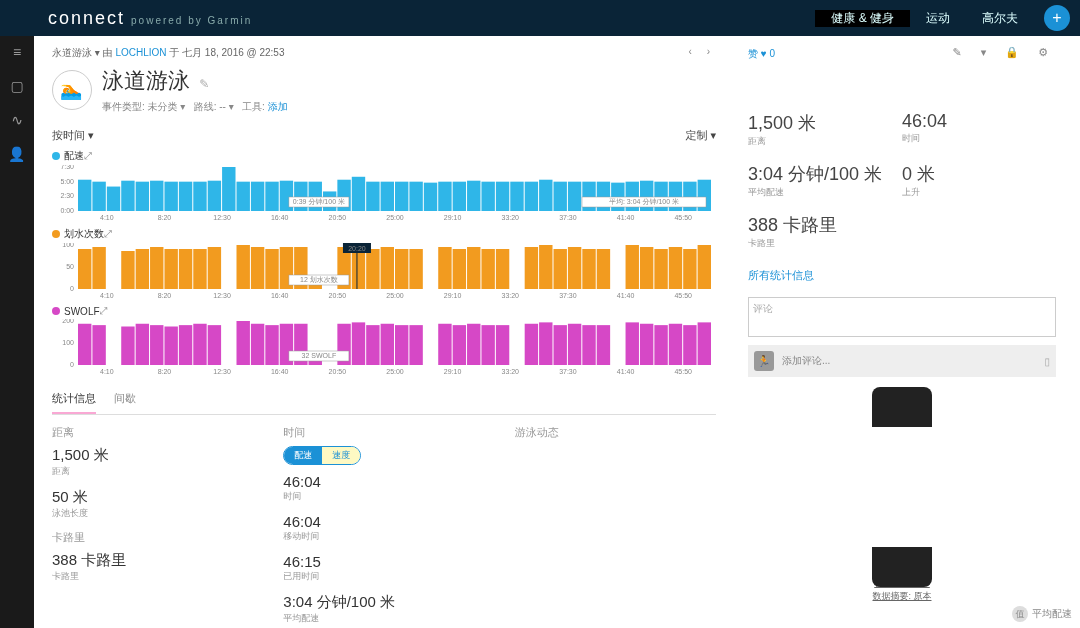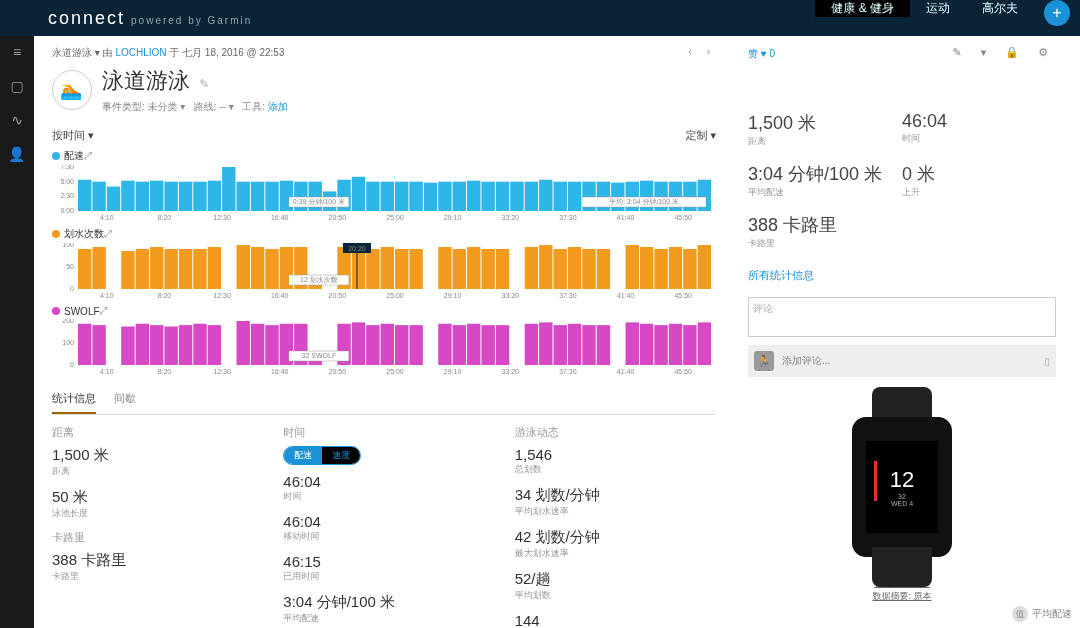--- a/index.html
+++ b/index.html
@@ -1,20 +1,20 @@
 <!DOCTYPE html>
 <html><head>
 <meta charset="utf-8">
 <style>
 * { margin:0; padding:0; box-sizing:border-box; font-family:"Segoe UI",Arial,sans-serif; }
 body { background:#fff; color:#333; font-size:12px; width:1080px; height:628px; overflow:hidden; }
 .topbar { height:36px; background:#0a2437; display:flex; align-items:center; color:#fff; }
 .logo { font-weight:300; font-size:18px; padding:0 14px 0 48px; letter-spacing:2px; }
 .logo-sub { font-size:10px; color:#8aa; margin-left:6px; }
-.topnav { margin-left:auto; display:flex; height:100%; align-items:flex-start;border-radius:15px; }
+.topnav { margin-left:auto; display:flex; height:100%; align-items:center;border-radius:15px; }
 .topnav-item { padding:0 16px; display:flex; align-items:center; font-size:12px; color:#dff; cursor:pointer; }
 .topnav-item.active { background:#000; }
 .add-btn { width:26px; height:26px; border-radius:50%; background:#1b91d6; color:#fff; display:flex; align-items:center; justify-content:center; margin:0 10px; font-size:16px; cursor:pointer; }
 .sidebar { position:absolute; top:36px; left:0; width:34px; height:592px; background:#1a1a1a; display:flex; flex-direction:column; align-items:center; padding-top:8px; gap:18px; }
 .sidebar-icon { color:#999; font-size:14px; cursor:pointer; }
 .main { position:absolute; top:36px; left:34px; width:700px; height:592px; padding:10px 18px; overflow:hidden; }
 .right { position:absolute; top:36px; left:734px; width:336px; height:592px; padding:10px 14px; }
 .breadcrumb { font-size:10px; color:#666; }
 .breadcrumb a { color:#1b91d6; text-decoration:none; }
 .bc-arrows { float:right; color:#888; letter-spacing:6px; }
@@ -25,31 +25,31 @@
 .meta { font-size:10px; color:#888; margin-top:4px; margin-left:50px; }
 .meta a { color:#1b91d6; }
 .chart-controls { display:flex; justify-content:space-between; margin-top:14px; font-size:11px; color:#444; }
 .chart-block { margin-top:6px; }
 .chart-label { font-size:10px; display:flex; align-items:center; margin-bottom:2px; }
 .dot { width:8px; height:8px; border-radius:50%; margin-right:4px; }
 .chart-expand { float:right; color:#888; font-size:10px; }
 svg.chart { display:block; }
 .tabs { border-bottom:1px solid #ddd; margin-top:10px; display:flex; gap:18px; font-size:11px; }
 .tab { padding:6px 0; color:#888; cursor:pointer; }
-.tab.active { color:#333; border-bottom:2px solid #a16207; }
+.tab.active { color:#333; border-bottom:2px solid #f9a8d4; }
 .stats-grid { display:flex; gap:30px; margin-top:10px; }
 .stats-col { flex:1; }
 .stats-col h4 { font-size:11px; color:#999; font-weight:normal; margin-bottom:6px; }
 .stat { margin-bottom:10px; }
 .stat-val { font-size:15px; color:#333; }
 .stat-lbl { font-size:9px; color:#999; }
 .seg-toggle { display:inline-flex; border-radius:10px; overflow:hidden; border:1px solid #1b91d6; font-size:9px; margin-bottom:8px; }
 .seg-toggle span { padding:2px 10px; }
 .seg-toggle .on { background:#1b91d6; color:#fff; }
-.seg-toggle .off { background:#000000; color:#1b91d6; }
+.seg-toggle .off { background:#fef9c3; color:#1b91d6; }
 .likes { font-size:10px; color:#1b91d6; }
 .right-icons { float:right; color:#888; letter-spacing:8px; font-size:11px; }
 .metrics { display:flex; flex-wrap:wrap; margin-top:50px; }
 .metric { width:50%; margin-bottom:14px; }
 .metric-val { font-size:18px; font-weight:300; color:#444; }
 .metric-lbl { font-size:9px; color:#999; }
 .all-stats { color:#1b91d6; font-size:11px; margin-top:4px; cursor:pointer; }
 .comment-box { border:1px solid #ccc; height:40px; margin-top:14px; padding:4px; font-size:10px; color:#aaa; }
 .comment-add { background:#eee; margin-top:8px; padding:6px; display:flex; align-items:center; font-size:10px; color:#888; }
 .comment-add .av { width:20px; height:20px; background:#999; border-radius:3px; margin-right:8px; display:flex; align-items:center; justify-content:center; color:#fff; font-size:11px; }
@@ -365,41 +365,20 @@
             <div class="stat-lbl">已用时间</div>
           </div>
           <div class="stat">
             <div class="stat-val">3:04 分钟/100 米</div>
             <div class="stat-lbl">平均配速</div>
           </div>
         </div>
     </div>
     <div class="stats-col">
       <h4>游泳动态</h4>
-      <div id="col3">
-          <div class="stat">
-            <div class="stat-val">1,546</div>
-            <div class="stat-lbl">总划数</div>
-          </div>
-          <div class="stat">
-            <div class="stat-val">34 划数/分钟</div>
-            <div class="stat-lbl">平均划水速率</div>
-          </div>
-          <div class="stat">
-            <div class="stat-val">42 划数/分钟</div>
-            <div class="stat-lbl">最大划水速率</div>
-          </div>
-          <div class="stat">
-            <div class="stat-val">52/趟</div>
-            <div class="stat-lbl">平均划数</div>
-          </div>
-          <div class="stat">
-            <div class="stat-val">144</div>
-          </div>
-        </div>
     </div>
   </div>
 </div>
 
 <div class="right">
   <div>
     <span class="likes"><span>赞</span> ♥ <span>0</span></span>
     <span class="right-icons">✎ ▾ 🔒 ⚙</span>
   </div>
   <div class="metrics" id="metrics">
@@ -427,28 +406,20 @@
   <div class="all-stats">所有统计信息</div>
   <div class="comment-box">评论</div>
   <div class="comment-add">
     <span class="av">🏃</span>
     <span>添加评论...</span>
     <span style="margin-left:auto;color:#aaa">▯</span>
   </div>
   <div class="device">
     <div class="watch">
       <div class="strap top"></div>
-      <div class="watch-body">
-        <div class="watch-screen">
-          <div class="hr"></div>
-          <div class="watch-time">12</div>
-          <div class="watch-sub">32</div>
-          <div class="watch-sub">WED 4</div>
-        </div>
-      </div>
       <div class="strap bot"></div>
     </div>
     <div class="device-sub">软件: 2.40.0.0</div>
     <div class="device-sub">数据摘要: 原本</div>
   </div>
 </div>
 
 <div class="watermark">
   <span class="wm-icon">值</span>
     <span>平均配速</span>

